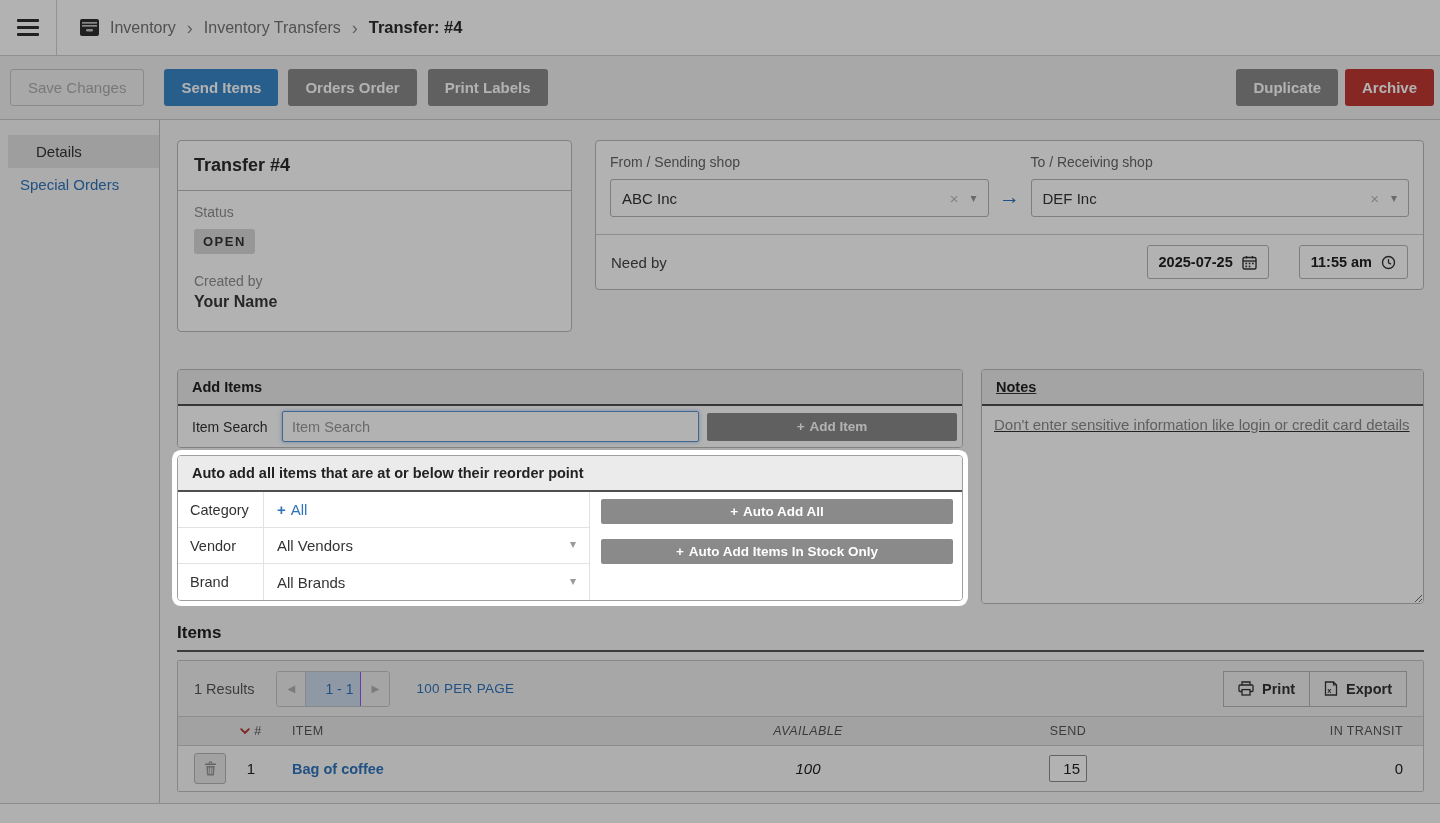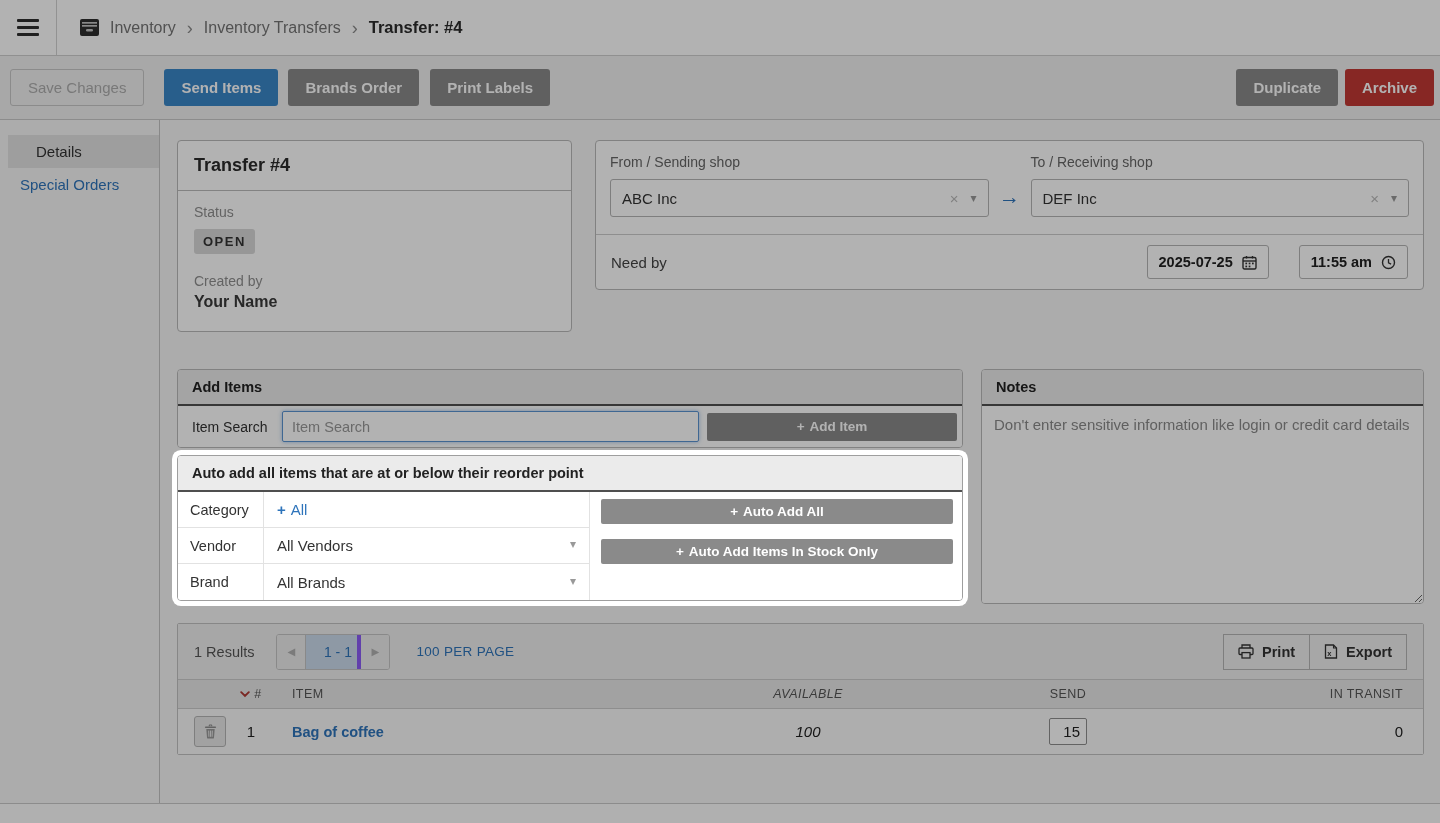--- a/index.html
+++ b/index.html
@@ -86,33 +86,33 @@
   .aa-row { display:flex; align-items:center; height:36px; border-bottom:1px solid #e2e2e2; }
   .aa-row:last-child { border-bottom:none; }
   .aa-label { width:86px; align-self:stretch; display:flex; align-items:center; padding:0 12px; border-right:1px solid #e2e2e2; font-size:14.5px; color:#333; }
   .aa-value { flex:1; display:flex; padding:0 13px; font-size:15px; color:#333; cursor:pointer; }
   .aa-value .caret { margin-left:auto; }
   .all-link { color:#2e74bb; font-size:15px; text-decoration:none; cursor:pointer; }
   .all-link .plus { color:#2e74bb; }
   .aa-right { flex:1; padding:7px 9px 0 11px; }
   .aa-btn { display:block; width:100%; height:25px; margin-bottom:15px; background:#8a8a8a; color:#fff; border:none; border-radius:2px; font-family:inherit; font-size:13.5px; font-weight:bold; cursor:pointer; }
 
-  .notes-panel { flex:1; }
+  .notes-panel { flex:1;text-decoration:underline; }
   .notes-panel textarea { display:block; width:100%; height:197px; border:none; border-radius:0 0 3px 3px; resize:vertical; padding:10px 12px; font-family:inherit; font-size:15px; color:#555; outline:none; }
   .notes-panel textarea::placeholder { color:#8a8a8a; }
 
   
   .items-section { margin-top:19px; }
   .items-heading { font-size:17px; font-weight:bold; color:#222; padding-bottom:7px; border-bottom:2px solid #555; }
   .items-box { margin-top:8px; border:1px solid #c2c2c2; background:#fff; border-radius:2px; }
   .items-toolbar { height:56px; background:#f0f0f0; border-bottom:1px solid #ccc; display:flex; align-items:center; padding:0 16px; }
   .results-text { font-size:14.5px; color:#555; }
   .pager { display:flex; margin-left:22px; border:1px solid #c5c5c5; border-radius:3px; overflow:hidden; height:36px; }
   .pg-btn { width:28px; display:flex; align-items:center; justify-content:center; background:#ececec; color:#b0b0b0; font-size:10px; cursor:pointer; }
-  .pg-current { width:56px; display:flex; align-items:center; justify-content:center; background:#ccdcec; color:#2e74bb; font-size:14px; border-left:1px solid #c5c5c5; border-right:4px solid #8b5cf6; cursor:default;padding-left:12px; }
+  .pg-current { width:56px; display:flex; align-items:center; justify-content:center; background:#ccdcec; color:#2e74bb; font-size:14px; border-left:1px solid #c5c5c5; border-right:1px solid #8b5cf6; cursor:default;padding-left:12px; }
   .per-page { margin-left:26px; color:#2e74bb; font-size:13.5px; letter-spacing:.3px; text-decoration:none; cursor:pointer; }
   .io-group { display:flex; }
   .io-btn { display:flex; align-items:center; gap:8px; height:36px; padding:0 14px; background:transparent; border:1px solid #b5b5b5; font-family:inherit; font-size:14.5px; font-weight:bold; color:#333; cursor:pointer; }
   .io-btn + .io-btn { margin-left:-1px; }
 
   .tbl-head { display:flex; align-items:center; height:29px; background:#e9e9e9; border-bottom:1px solid #ccc; font-size:12.5px; color:#555; letter-spacing:.4px; }
   .tbl-row { display:flex; align-items:center; height:45px; background:#fafafa; }
   .col-del { width:50px; padding-left:16px; }
   .col-num { width:46px; text-align:center; }
   .col-item { flex:1; padding-left:18px; }
@@ -148,21 +148,21 @@
     <span class="crumb-sep">›</span>
     <a class="crumb">Inventory Transfers</a>
     <span class="crumb-sep">›</span>
     <span class="crumb current">Transfer: #4</span>
   </div>
 </div>
 
 <div class="action-bar">
   <button class="btn btn-disabled">Save Changes</button>
   <button class="btn btn-blue">Send Items</button>
-  <button class="btn btn-gray">Brands Order</button>
+  <button class="btn btn-gray">Orders Order</button>
   <button class="btn btn-gray">Print Labels</button>
   <div class="spacer"></div>
   <button class="btn btn-gray" style="margin-right:7px">Duplicate</button>
   <button class="btn btn-red">Archive</button>
 </div>
 
 <div class="main">
 
   <div class="sidebar">
     <div class="side-item active">Details</div>
@@ -273,20 +273,21 @@
         </div>
       </div>
 
       <div class="panel notes-panel">
         <div class="panel-header">Notes</div>
         <textarea placeholder="Don't enter sensitive information like login or credit card details" style=""></textarea>
       </div>
     </div>
 
     <div class="items-section">
+      <div class="items-heading">Items</div>
       <div class="items-box">
         <div class="items-toolbar">
           <span class="results-text">1 Results</span>
           <div class="pager">
             <div class="pg-btn">◀</div>
             <div class="pg-current">1 - 1</div>
             <div class="pg-btn">▶</div>
           </div>
           <a class="per-page">100 PER PAGE</a>
           <div class="spacer"></div>

